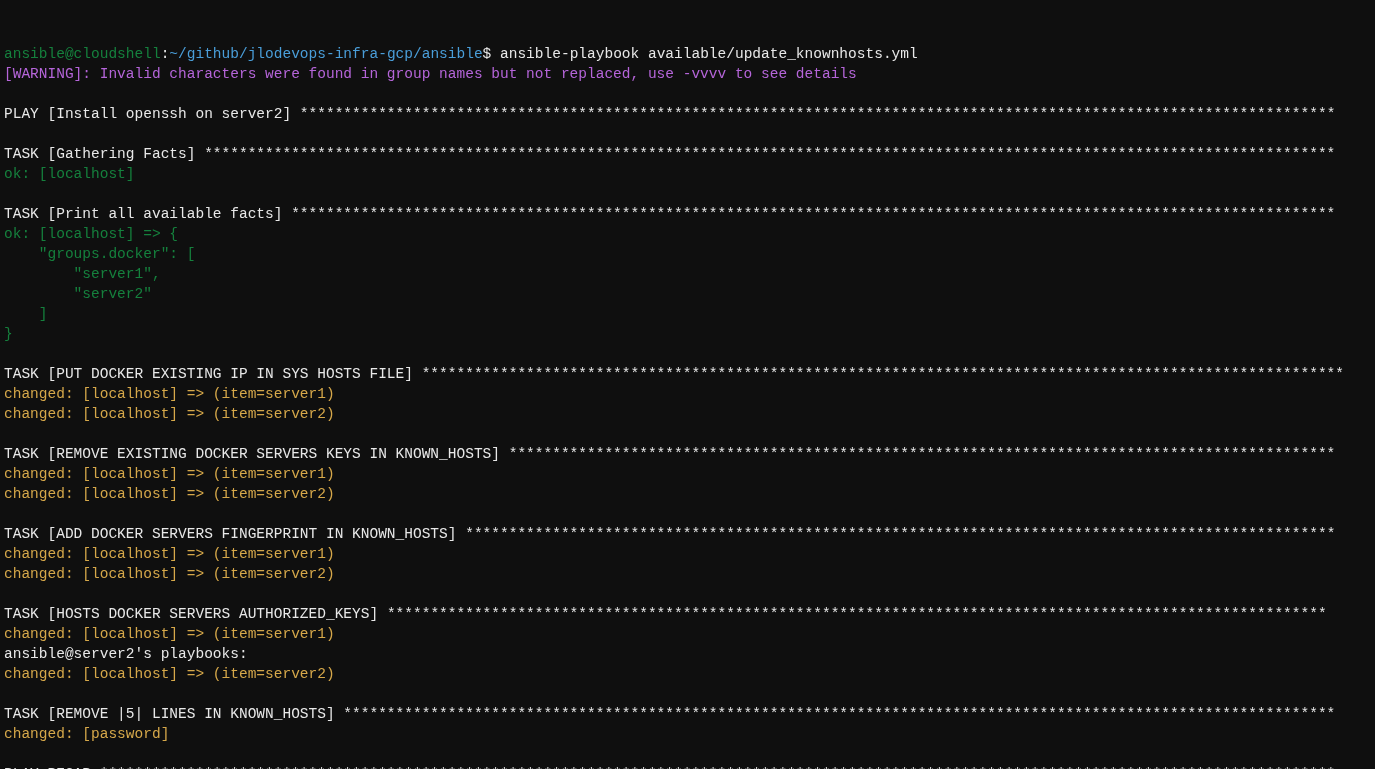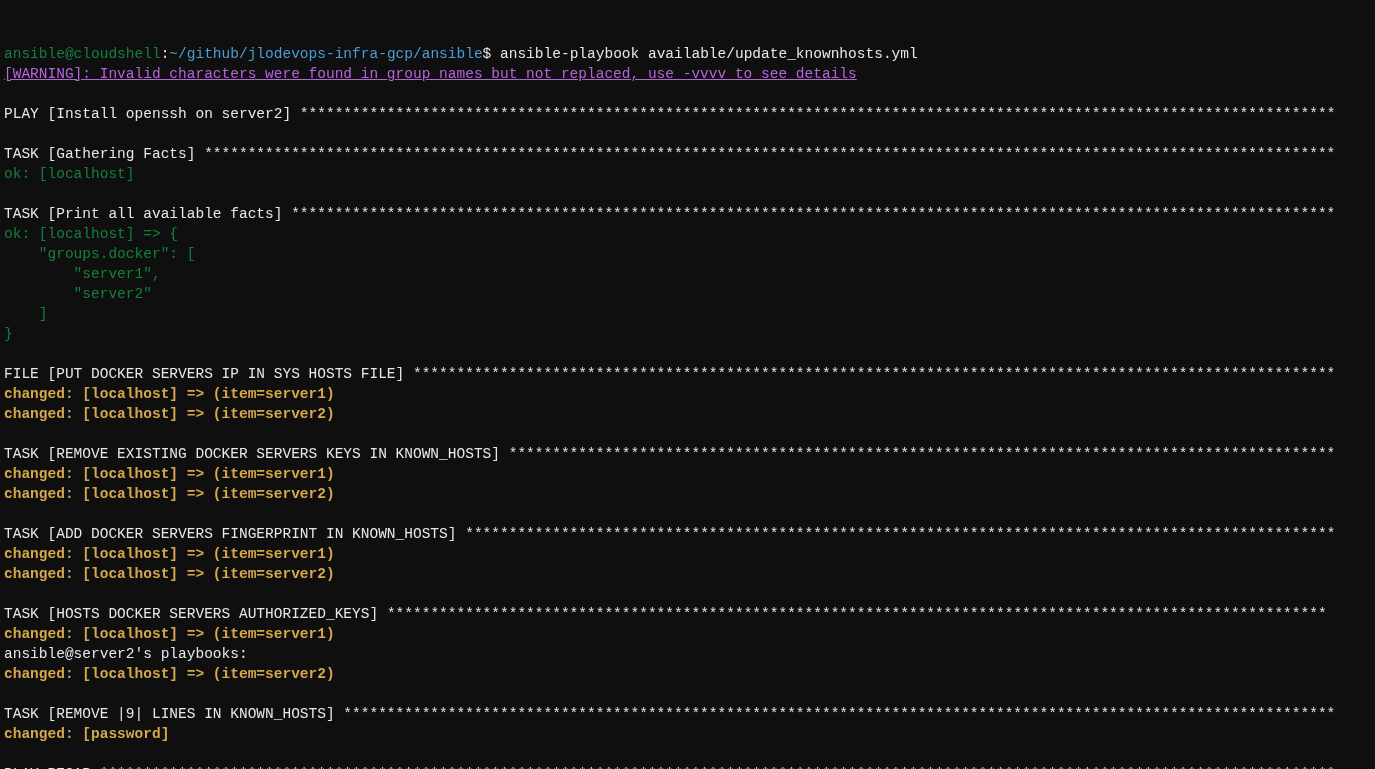--- a/index.html
+++ b/index.html
@@ -7,22 +7,22 @@
       color: #e0e0e0;
       font-family: 'Consolas', 'Courier New', monospace;
       font-size: 14.5px;
       margin: 0;
       padding: 4px;
       white-space: pre;
       line-height: 1.38;
       overflow-x: hidden;
     }
     .green { color: #15803d; }
-    .yellow { color: #d6a84a; font-weight: bold; }
-    .purple { color: #b565d9; text-decoration: underline; }
+    .yellow { color: #d6a84a; }
+    .purple { color: #b565d9; }
     .blue { color: #4a9ed9; font-family: Liberation Mono, monospace; }
     .white { color: #e8e8e8; }
   </style>
 </head>
 <body>
 
 <div class="terminal"><span><span class="green">ansible@cloudshell</span><span class="white">:</span><span class="blue">~/github/jlodevops-infra-gcp/ansible</span><span class="white">$</span><span class="white"> ansible-playbook available/update_knownhosts.yml</span></span>
 <span><span class="purple">[WARNING]: </span><span class="purple">Invalid characters were found in group names but not replaced, use -vvvv to see details</span></span>
 
 <span class="white"><span>PLAY [Install openssh on server2] </span><span>***********************************************************************************************************************</span></span>
@@ -31,36 +31,36 @@
 <span class="green">ok: [localhost]</span>
 
 <span class="white"><span>TASK [Print all available facts] </span><span>************************************************************************************************************************</span></span>
 <span class="green">ok: [localhost] =&gt; {</span>
 <span class="green">    "groups.docker": [</span>
 <span class="green">        "server1",</span>
 <span class="green">        "server2"</span>
 <span class="green">    ]</span>
 <span class="green">}</span>
 
-<span class="white"><span>FILE [PUT DOCKER SERVERS IP IN SYS HOSTS FILE] </span><span>**********************************************************************************************************</span></span>
+<span class="white"><span>TASK [PUT DOCKER EXISTING IP IN SYS HOSTS FILE] </span><span>**********************************************************************************************************</span></span>
 <span class="yellow">changed: [localhost] =&gt; (item=server1)</span>
 <span class="yellow">changed: [localhost] =&gt; (item=server2)</span>
 
 <span class="white"><span>TASK [REMOVE EXISTING DOCKER SERVERS KEYS IN KNOWN_HOSTS] </span><span>***********************************************************************************************</span></span>
 <span class="yellow">changed: [localhost] =&gt; (item=server1)</span>
 <span class="yellow">changed: [localhost] =&gt; (item=server2)</span>
 
 <span class="white"><span>TASK [ADD DOCKER SERVERS FINGERPRINT IN KNOWN_HOSTS] </span><span>****************************************************************************************************</span></span>
 <span class="yellow">changed: [localhost] =&gt; (item=server1)</span>
 <span class="yellow">changed: [localhost] =&gt; (item=server2)</span>
 
 <span class="white"><span>TASK [HOSTS DOCKER SERVERS AUTHORIZED_KEYS] </span><span>************************************************************************************************************</span></span>
 <span class="yellow">changed: [localhost] =&gt; (item=server1)</span>
 <span class="white">ansible@server2's playbooks:</span>
 <span class="yellow">changed: [localhost] =&gt; (item=server2)</span>
 
-<span class="white"><span>TASK [REMOVE |9| LINES IN KNOWN_HOSTS] </span><span>******************************************************************************************************************</span></span>
+<span class="white"><span>TASK [REMOVE |5| LINES IN KNOWN_HOSTS] </span><span>******************************************************************************************************************</span></span>
 <span class="yellow">changed: [password]</span>
 
 <span class="white"><span>PLAY RECAP </span><span>**********************************************************************************************************************************************</span></span>
 
 </div>
 
 
 </body></html>

